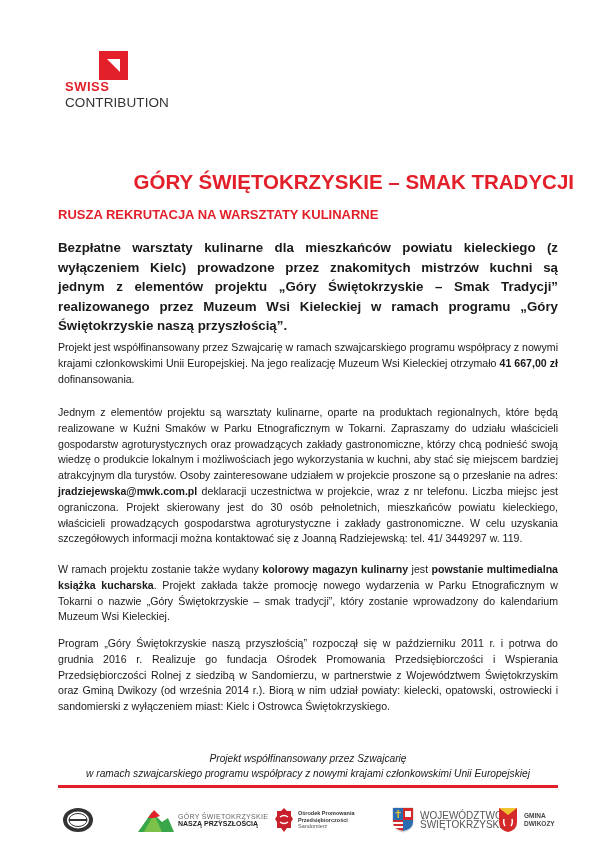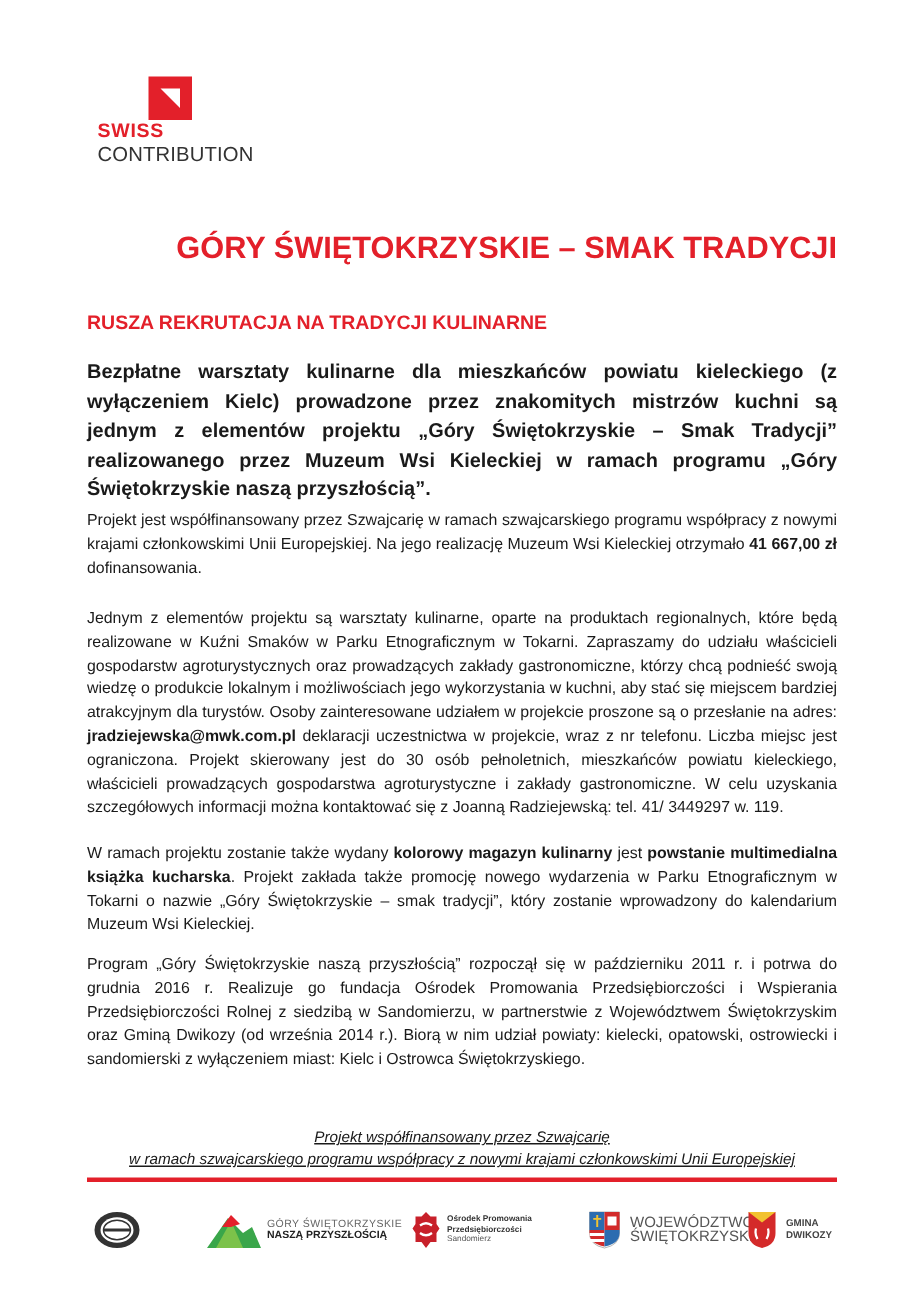--- a/index.html
+++ b/index.html
@@ -4,32 +4,32 @@
 <style>
   html, body { margin: 0; padding: 0; background: #ffffff; }
   body { width: 610px; height: 865px; position: relative; overflow: hidden; font-family: "Liberation Sans", "DejaVu Sans", sans-serif; color: #1a1a1a; }
   .logo { position: absolute; left: 58px; top: 51px; display: flex; align-items: center; flex-direction: column; }
   .logo-square { width: 29px; height: 29px; background: #e3202a; position: relative; }
   .logo-square svg { position: absolute; left: 0; top: 0; }
   .logo-text { margin-left: 7px; line-height: 1; }
   .logo-swiss { color: #e3202a; font-weight: bold; font-size: 13px; letter-spacing: 0.5px; display: block; margin-bottom: 3px; }
   .logo-contrib { color: #333; font-size: 13.5px; letter-spacing: 0.1px; display: block; }
 
-  .title { position: absolute; left: 58px; top: 154px; width: 500px; text-align: right; color: #e3202a; font-weight: bold; font-size: 20.5px; letter-spacing: 0px; white-space: nowrap; margin: 0; }
+  .title { position: absolute; left: 58px; top: 154px; width: 500px; text-align: right; color: #e3202a; font-weight: bold; font-size: 20.5px; letter-spacing: 0px; white-space: nowrap; margin: 16px; }
   .subtitle { position: absolute; left: 58px; top: 207px; color: #e3202a; font-weight: bold; font-size: 13px; white-space: nowrap; margin: 0; }
 
   .lead { position: absolute; left: 58px; top: 238px; width: 500px; font-weight: bold; font-size: 13.3px; line-height: 19.6px; text-align: justify; margin: 0; color: #1a1a1a; }
   .para { position: absolute; left: 58px; width: 500px; font-size: 10.6px; line-height: 15.8px; text-align: justify; margin: 0; color: #1a1a1a; }
   .para b { font-weight: bold; }
   .p1 { top: 340px; }
   .p2 { top: 405px; }
   .p3 { top: 562px; }
   .p4 { top: 636px; }
 
-  .footnote { position: absolute; left: 58px; top: 751px; width: 500px; text-align: center; font-style: italic; font-size: 10.2px; line-height: 15px; margin: 0; color: #1a1a1a; text-decoration: underline; }
+  .footnote { position: absolute; left: 58px; top: 751px; width: 500px; text-align: center; font-style: italic; font-size: 10.2px; line-height: 15px; margin: 0; color: #1a1a1a; }
   .redline { position: absolute; left: 58px; top: 785px; width: 500px; height: 3px; background: #e3202a; }
 
   .logos { position: absolute; left: 58px; top: 800px; width: 500px; height: 40px; }
   .lg { position: absolute; top: 0; height: 40px; display: flex; align-items: center; }
   .lg-small { font-size: 5.5px; line-height: 6.5px; color: #555; margin-left: 4px; }
   .lg-gory-t1 { font-size: 7px; color: #666; letter-spacing: 0.3px; display: block; }
   .lg-gory-t2 { font-size: 7px; color: #222; font-weight: bold; display: block; }
 </style>
 </head>
 <body>
@@ -40,21 +40,21 @@
       <polygon points="8,8 21,8 21,21" fill="#ffffff"></polygon>
     </svg>
   </div>
   <div class="logo-text">
     <span class="logo-swiss">SWISS</span>
     <span class="logo-contrib">CONTRIBUTION</span>
   </div>
 </div>
 
 <h1 class="title">GÓRY ŚWIĘTOKRZYSKIE – SMAK TRADYCJI</h1>
-<h2 class="subtitle">RUSZA REKRUTACJA NA TRADYCJI KULINARNE</h2>
+<h2 class="subtitle">RUSZA REKRUTACJA NA WARSZTATY KULINARNE</h2>
 
 <p class="lead">Bezpłatne warsztaty kulinarne dla mieszkańców powiatu kieleckiego (z wyłączeniem Kielc) prowadzone przez znakomitych mistrzów kuchni są jednym z elementów projektu „Góry Świętokrzyskie – Smak Tradycji” realizowanego przez Muzeum Wsi Kieleckiej w ramach programu „Góry Świętokrzyskie naszą przyszłością”.</p>
 
 <p class="para p1"><span>Projekt jest współfinansowany przez Szwajcarię w ramach szwajcarskiego programu współpracy z nowymi krajami członkowskimi Unii Europejskiej. Na jego realizację Muzeum Wsi Kieleckiej otrzymało </span><b>41 667,00 zł</b><span> dofinansowania.</span></p>
 
 <p class="para p2"><span>Jednym z elementów projektu są warsztaty kulinarne, oparte na produktach regionalnych, które będą realizowane w Kuźni Smaków w Parku Etnograficznym w Tokarni. Zapraszamy do udziału właścicieli gospodarstw agroturystycznych oraz prowadzących zakłady gastronomiczne, którzy chcą podnieść swoją wiedzę o produkcie lokalnym i możliwościach jego wykorzystania w kuchni, aby stać się miejscem bardziej atrakcyjnym dla turystów. Osoby zainteresowane udziałem w projekcie proszone są o przesłanie na adres: </span><b>jradziejewska@mwk.com.pl</b><span> deklaracji uczestnictwa w projekcie, wraz z nr telefonu. Liczba miejsc jest ograniczona. Projekt skierowany jest do 30 osób pełnoletnich, mieszkańców powiatu kieleckiego, właścicieli prowadzących gospodarstwa agroturystyczne i zakłady gastronomiczne. W celu uzyskania szczegółowych informacji można kontaktować się z Joanną Radziejewską: tel. 41/ 3449297 w. 119.</span></p>
 
 <p class="para p3"><span>W ramach projektu zostanie także wydany </span><b>kolorowy magazyn kulinarny</b><span> jest </span><b>powstanie multimedialna książka kucharska</b><span>. Projekt zakłada także promocję nowego wydarzenia w Parku Etnograficznym w Tokarni o nazwie „Góry Świętokrzyskie – smak tradycji”, który zostanie wprowadzony do kalendarium Muzeum Wsi Kieleckiej.</span></p>
 
 <p class="para p4">Program „Góry Świętokrzyskie naszą przyszłością” rozpoczął się w październiku 2011 r. i potrwa do grudnia 2016 r. Realizuje go fundacja Ośrodek Promowania Przedsiębiorczości i Wspierania Przedsiębiorczości Rolnej z siedzibą w Sandomierzu, w partnerstwie z Województwem Świętokrzyskim oraz Gminą Dwikozy (od września 2014 r.). Biorą w nim udział powiaty: kielecki, opatowski, ostrowiecki i sandomierski z wyłączeniem miast: Kielc i Ostrowca Świętokrzyskiego.</p>

